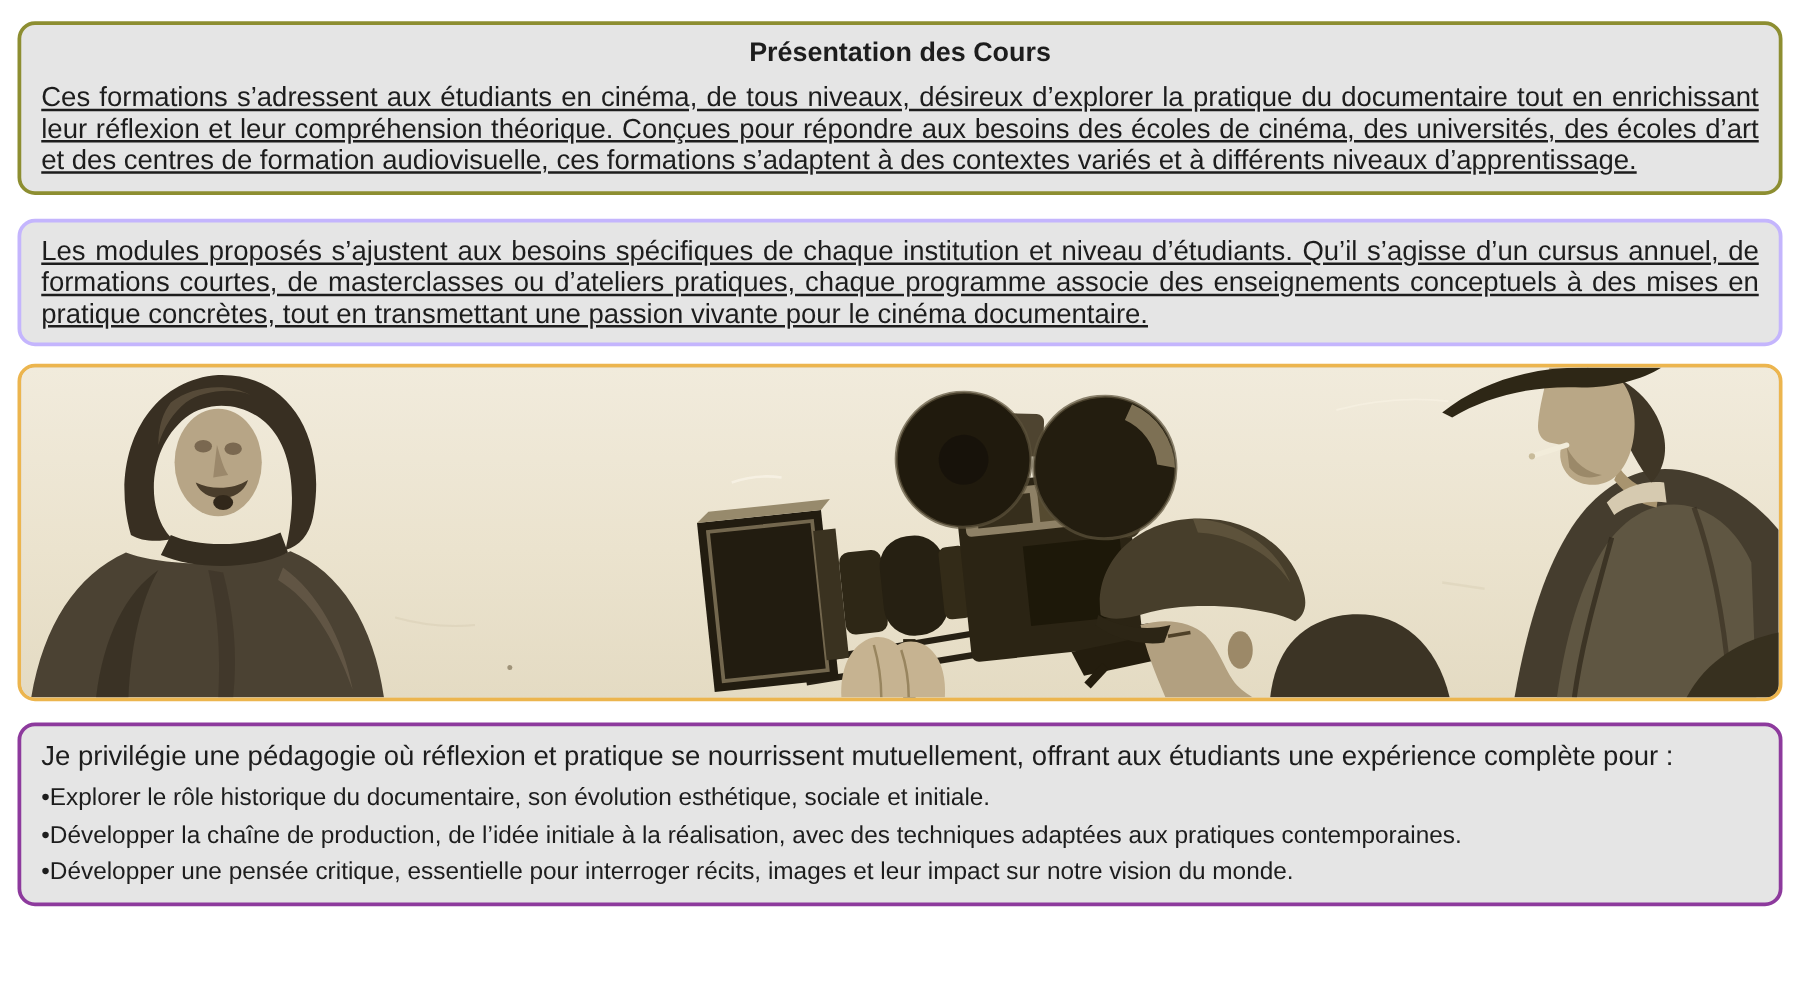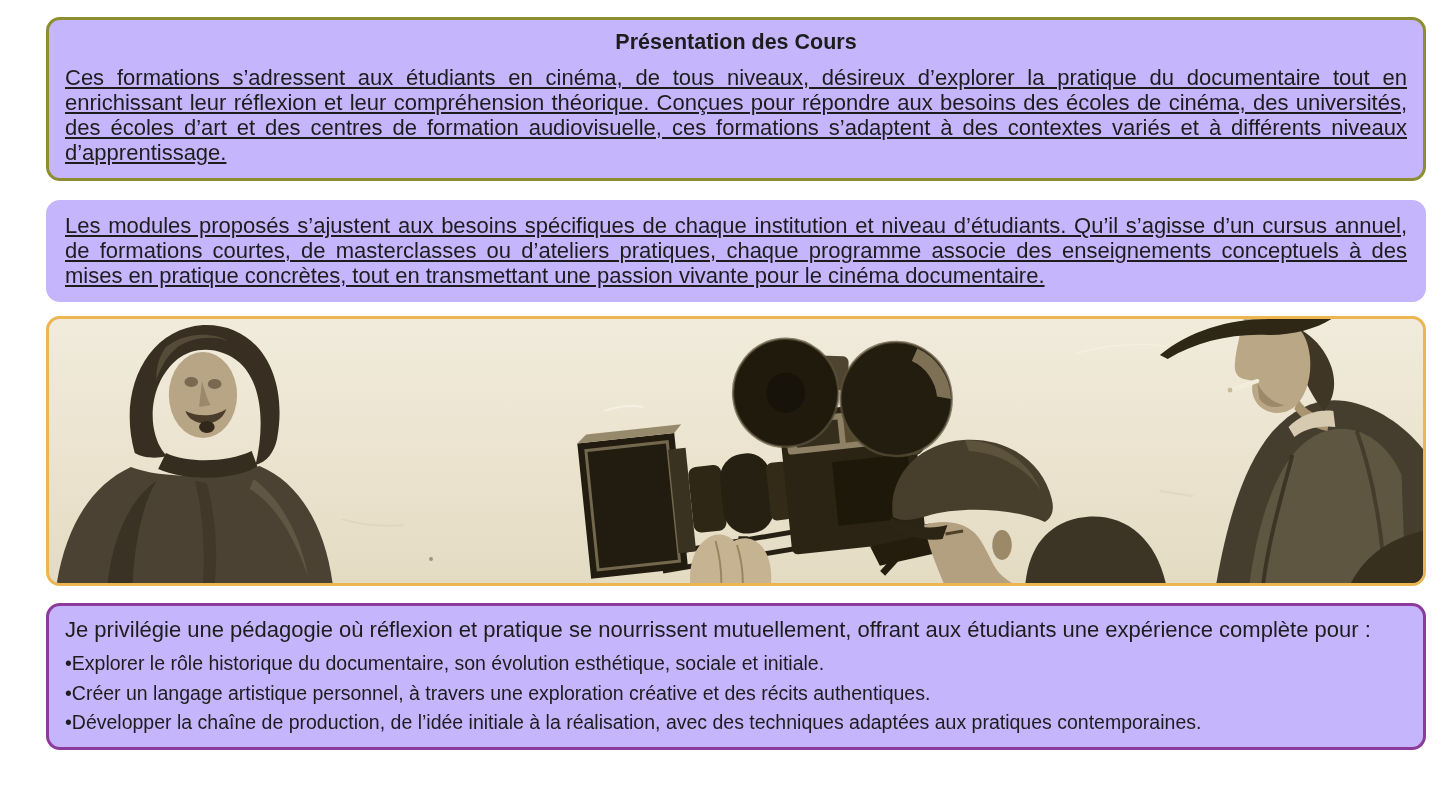--- a/index.html
+++ b/index.html
@@ -9,22 +9,21 @@
     height: 804px;
     background: #ffffff;
     font-family: "Liberation Sans", sans-serif;
     color: #1d1d1d;
     overflow: hidden;
   }
   .page { padding: 17px 14px 8px 14px; }
 
   .box {
     border-radius: 14px;
-    background: #c4b5fd;
-    margin-left: 32px;
+    background: #e5e5e5;
   }
 
   
   .intro-box {
     border: 3px solid #8d8e31;
     padding: 7px 16px 13px 16px;
     margin-bottom: 19px;
   }
   .intro-title {
     font-size: 21.5px;
@@ -186,20 +185,20 @@
     </svg>
   </section>
 
   <section class="box pedagogy-box">
     <p class="pedagogy-intro">Je privilégie une pédagogie où réflexion et pratique se nourrissent mutuellement, offrant aux étudiants une expérience complète pour :</p>
 
     <div class="bullet-line">
       <b><span>•</span><span>Explorer</span></b><span> le rôle historique du documentaire, son évolution esthétique, sociale et initiale.</span>
     </div>
     <div class="bullet-line">
-      <b><span>•</span><span>Créer</span></b><span> un langage artistique personnel, à travers une exploration créative et des récits authentiques.</span>
+      <b><span>•</span><span>Développer</span></b><span> la chaîne de production, de l’idée initiale à la réalisation, avec des techniques adaptées aux pratiques contemporaines.</span>
     </div>
     <div class="bullet-line">
-      <b><span>•</span><span>Développer</span></b><span> la chaîne de production, de l’idée initiale à la réalisation, avec des techniques adaptées aux pratiques contemporaines.</span>
+      <b><span>•</span><span>Développer</span></b><span> une pensée critique, essentielle pour interroger récits, images et leur impact sur notre vision du monde.</span>
     </div>
   </section>
 
 </div>
 
 </body></html>

